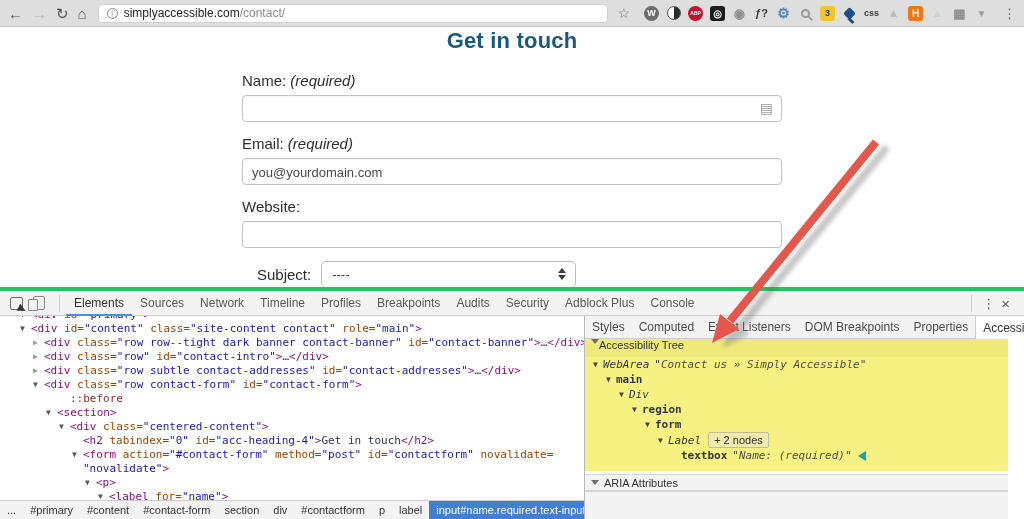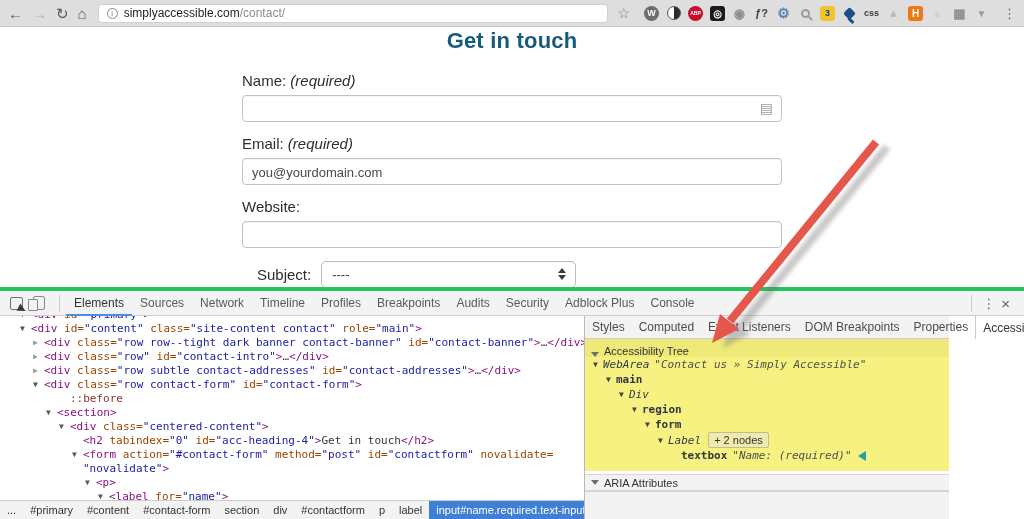--- a/index.html
+++ b/index.html
@@ -100,31 +100,31 @@
   .crow .arr.r { color:#9a9a9a; }
   .t { color:#881280; } .a { color:#994500; } .v { color:#1a1aa6; }
   .p { color:#303942; } .q { color:#8f3030; }
 
   .crumbs { height:19px; background:#f3f3f3; border-top:1px solid #ccc;
           display:flex; align-items:stretch; font-size:11px; color:#333;
           flex:0 0 auto; overflow:hidden; }
   .crumb { display:flex; align-items:center; padding:0 7px; white-space:nowrap; }
   .crumb.sel { background:#3f7fd6; color:#fff; }
 
-  .sidebar { width:364px; display:flex; flex-direction:column; min-width:0; }
+  .sidebar { width:423px; display:flex; flex-direction:column; min-width:0; }
   .sb-tabs { height:23px; background:#f3f3f3; border-bottom:1px solid #ccc;
           display:flex; align-items:stretch; flex:0 0 auto; }
   .sb-tab { padding:0 7px; font-size:12px; color:#4c4c4c; display:flex;
           align-items:center; white-space:nowrap; }
   .sb-tab.active { background:#fff; border-left:1px solid #ccc;
           border-right:1px solid #ccc; margin-bottom:-1px; color:#333; }
 
   .ax-section { background:#f7f181; padding-bottom:8px; flex:0 0 auto; }
-  .ax-header { height:18px; background:#efe979; display:flex; align-items:flex-end;
-          padding-left:6px; font-size:11px; color:#333; gap:5px; }
+  .ax-header { height:18px; background:#efe979; display:flex; align-items:flex-start;
+          padding-left:6px; font-size:11px; color:#333; }
   .tri-d { width:0; height:0; border-left:4px solid transparent;
           border-right:4px solid transparent; border-top:5px solid #6e6e6e;
           display:inline-block; }
   .ax-row { font-family:"DejaVu Sans Mono", monospace; font-size:11px;
           line-height:15px; display:flex; align-items:center; white-space:nowrap; }
   .ax-arr { display:inline-block; width:10px; font-size:8px; color:#444; }
   .ax-role-b { font-weight:bold; color:#303942; }
   .ax-role-i { font-style:italic; color:#303942; }
   .ax-str { font-style:italic; color:#4f4f4f; margin-left:5px; }
   .ax-badge { font-family:"Liberation Sans", sans-serif; font-size:11px; color:#333;

